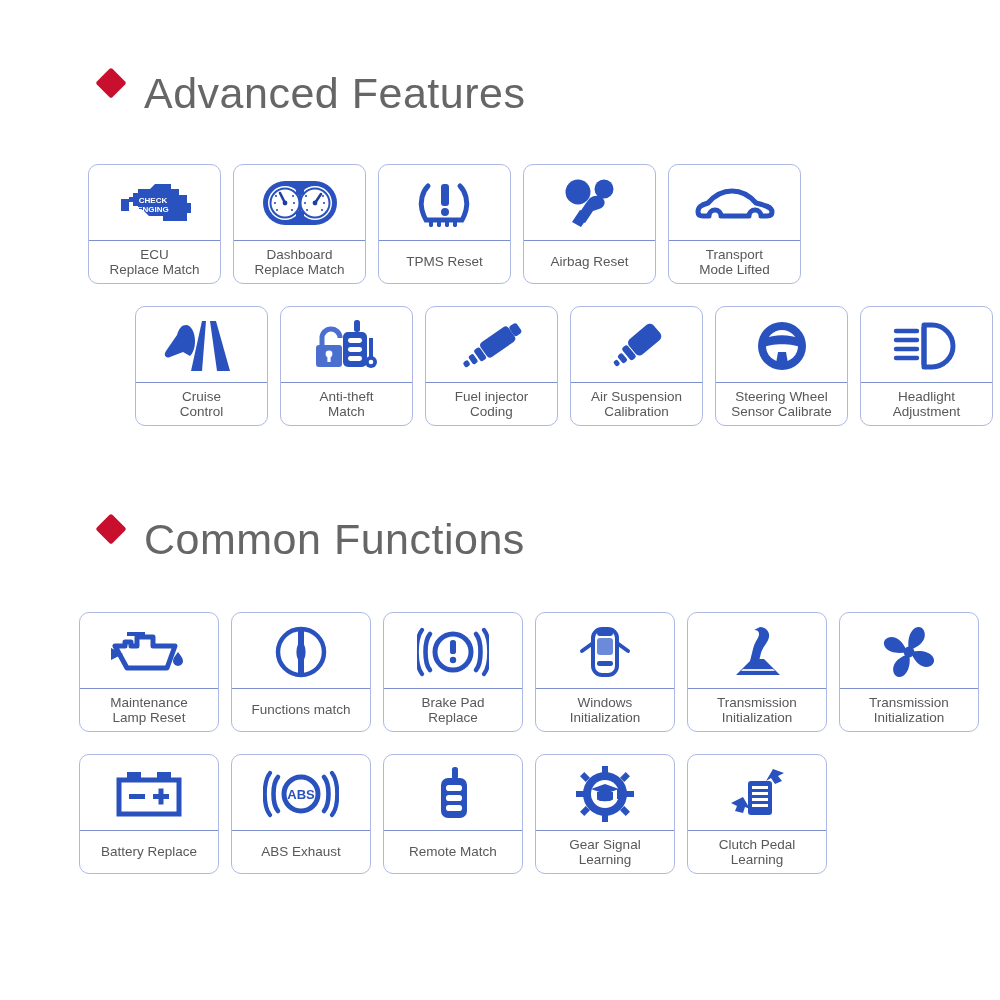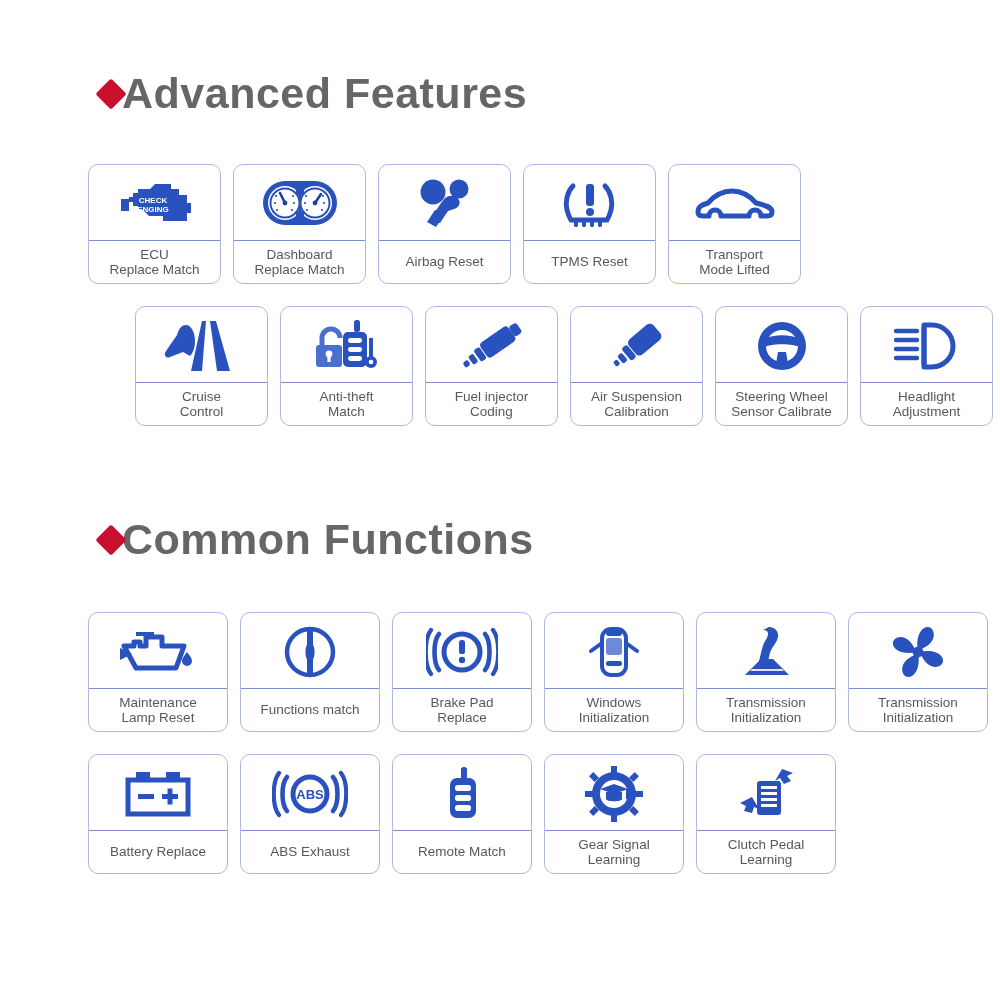--- a/index.html
+++ b/index.html
@@ -6,22 +6,22 @@
   body{
     width:1000px;height:1000px;
     background:#ffffff;
     font-family:"Liberation Sans", sans-serif;
     overflow:hidden;
   }
   .page{position:relative;width:1000px;height:1000px;}
 
   
   .section-head{
-    display:flex;align-items:center;
-    font-weight:bold;
+    display:flex;
+    gap:22px;
   }
   .diamond{
     width:22px;height:22px;
     background:#c8102e;
     transform:rotate(45deg);
     border-radius:2px;
     flex:0 0 auto;
   }
   .section-title{
     font-size:43px;
@@ -69,21 +69,21 @@
     color:#585858;
     line-height:1.12;
     padding:0 2px;
   }
 
   .sectionA{position:absolute;left:100px;top:72px;}
   .rowsA{position:absolute;left:88px;top:164px;}
   .rowsA .row + .row{margin-top:22px;padding-left:47px;}
 
   .sectionB{position:absolute;left:100px;top:518px;}
-  .rowsB{position:absolute;left:88px;top:612px;}
+  .rowsB{position:absolute;left:79px;top:612px;}
   .rowsB .row + .row{margin-top:22px;}
 
   .wide .card{width:140px;}
 </style>
 </head>
 <body>
 
 <div class="page">
 
   <div class="section-head sectionA">
@@ -134,45 +134,45 @@
                 <circle cx="59" cy="31" r="1.1"></circle>
             </g>
             <path fill="#2a52be" d="M33 10h8v4l-3 3v14l3 3v4h-8v-4l3-3V17l-3-3z"></path>
           </svg>
         </div>
         <div class="label">Dashboard<br>Replace Match</div>
       </div>
 
       <div class="card">
         <div class="icon-area">
-          <svg width="60" height="52" viewBox="0 0 60 52">
-            <circle cx="18" cy="14" r="12.5" fill="#2a52be"></circle>
-            <circle cx="44" cy="11" r="9.5" fill="#2a52be"></circle>
-            <path fill="#2a52be" d="M30 20c6-4 12-2 14 2 2 4-1 8-5 9l-6 2-8 12-9-5 10-15z"></path>
-            <path fill="#2a52be" d="M20 32l10 4-9 13-9-5z"></path>
-          </svg>
-        </div>
-        <div class="label">Airbag Reset</div>
-      </div>
-
-      <div class="card">
-        <div class="icon-area">
           <svg width="58" height="52" viewBox="0 0 58 52">
             <path d="M12 8c-6 6-8 16-6 24 1.5 6 4 10 4 10h36s2.5-4 4-10c2-8 0-18-6-24" fill="none" stroke="#2a52be" stroke-width="5" stroke-linecap="round"></path>
             <rect x="25" y="6" width="8" height="22" rx="3" fill="#2a52be"></rect>
             <circle cx="29" cy="34" r="4" fill="#2a52be"></circle>
             <g fill="#2a52be">
               <rect x="13" y="42" width="4" height="7" rx="1.4"></rect>
               <rect x="21" y="42" width="4" height="7" rx="1.4"></rect>
               <rect x="29" y="42" width="4" height="7" rx="1.4"></rect>
               <rect x="37" y="42" width="4" height="7" rx="1.4"></rect>
             </g>
           </svg>
         </div>
         <div class="label">TPMS Reset</div>
+      </div>
+
+      <div class="card">
+        <div class="icon-area">
+          <svg width="60" height="52" viewBox="0 0 60 52">
+            <circle cx="18" cy="14" r="12.5" fill="#2a52be"></circle>
+            <circle cx="44" cy="11" r="9.5" fill="#2a52be"></circle>
+            <path fill="#2a52be" d="M30 20c6-4 12-2 14 2 2 4-1 8-5 9l-6 2-8 12-9-5 10-15z"></path>
+            <path fill="#2a52be" d="M20 32l10 4-9 13-9-5z"></path>
+          </svg>
+        </div>
+        <div class="label">Airbag Reset</div>
       </div>
 
 
       <div class="card">
         <div class="icon-area">
           <svg width="86" height="40" viewBox="0 0 86 40">
             <path d="M6 28c0-5 3-7 10-9 6-7 14-12 24-12 11 0 18 5 24 12 9 2 16 4 16 9 0 3-2 4-5 4h-6
                      a6 6 0 0 0-12 0H29a6 6 0 0 0-12 0h-6c-3 0-5-1-5-4z" fill="none" stroke="#2a52be" stroke-width="5" stroke-linejoin="round"></path>
           </svg>
         </div>

